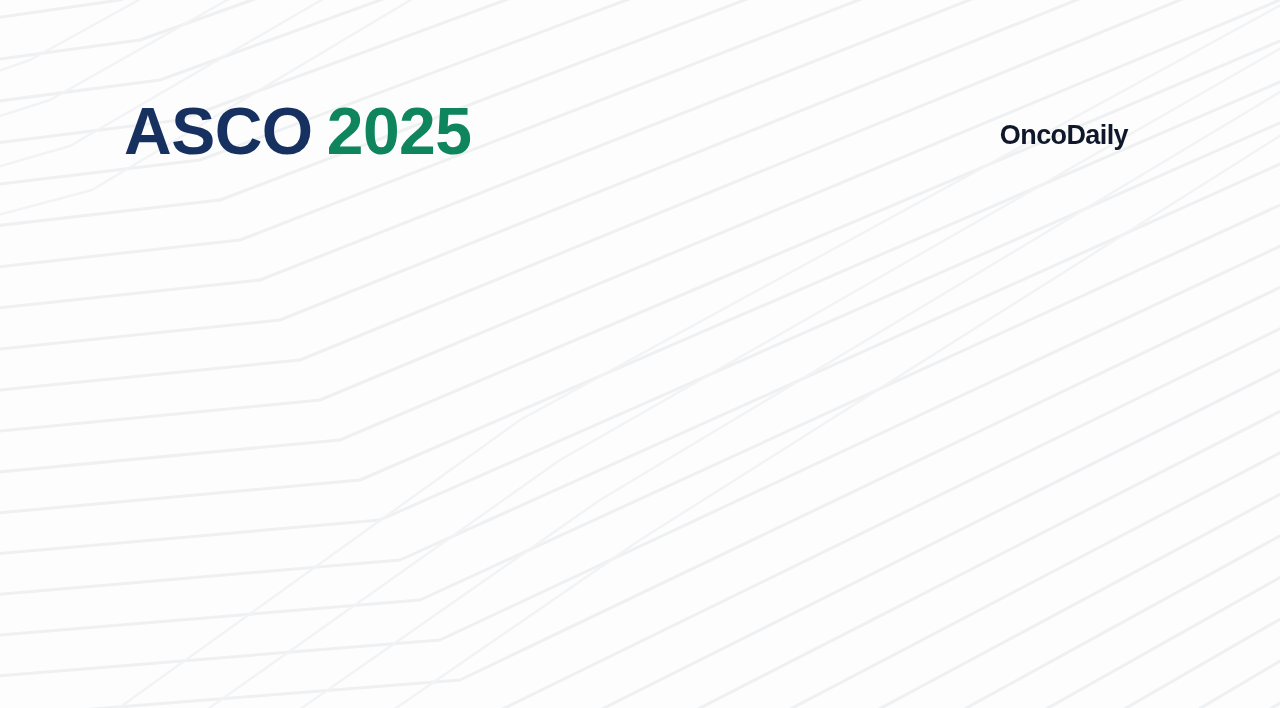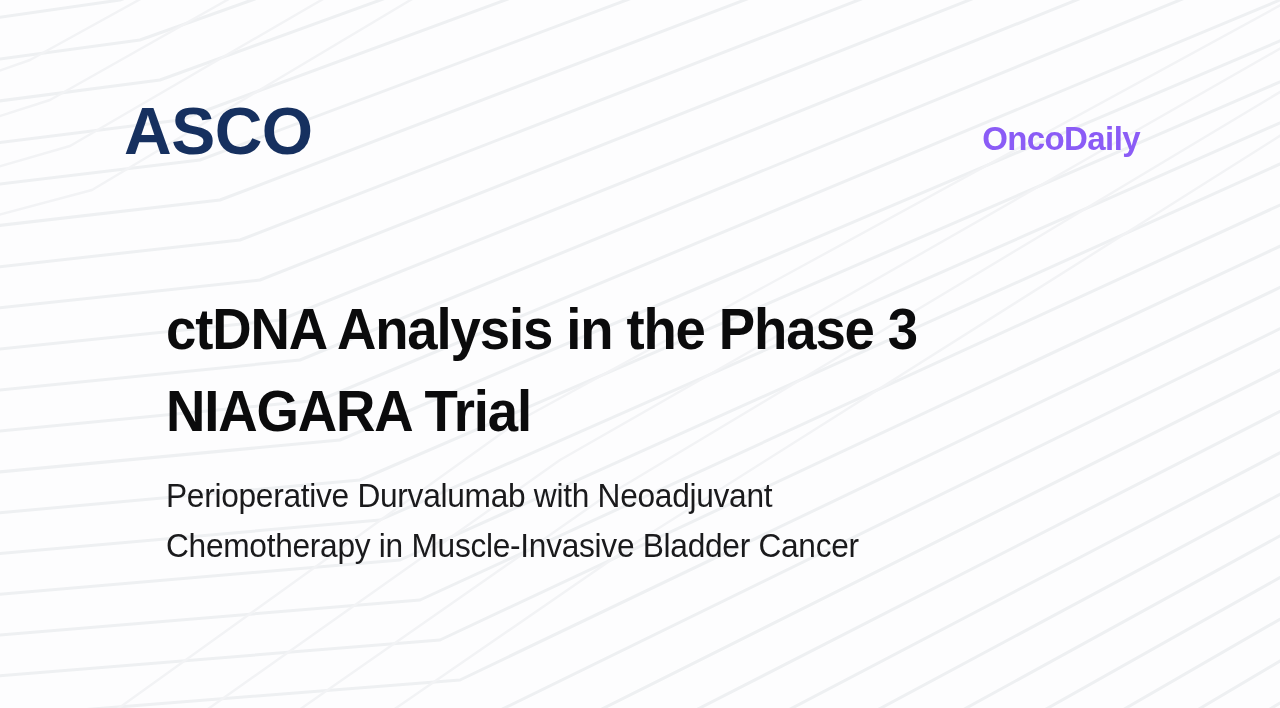--- a/index.html
+++ b/index.html
@@ -62,27 +62,27 @@
     font-family: "Liberation Sans", sans-serif;
     font-weight: bold;
     font-size: 66px;
     letter-spacing: -0.5px;
     color: #0f855e;
     margin-left: 14px;
   }
 
   #oncodaily-logo {
     position: absolute;
-    right: 140px;
+    right: 152px;
     top: 120px;
     font-family: "Liberation Sans", sans-serif;
     font-weight: bold;
-    font-size: 33px;
+    font-size: 27px;
     letter-spacing: -0.6px;
-    color: #8b5cf6;
+    color: #0f172a;
     white-space: nowrap;
   }
 
   
   #content {
     position: absolute;
     left: 166px;
     top: 288px;
     width: 860px;
     z-index: 2;
@@ -171,24 +171,21 @@
       <path d="M -260 1040 L 560 460 L 1400 -20"></path>
       <path d="M -260 1100 L 600 500 L 1400 20"></path>
       <path d="M -260 1160 L 640 540 L 1400 60"></path>
     </g>
   </svg>
 
   <div id="header">
 
     <div id="asco-logo">
       <span class="asco-word">ASCO</span>
+      <span class="asco-year">2025</span>
     </div>
 
     <div id="oncodaily-logo">OncoDaily</div>
 
   </div>
 
-  <div id="content">
-    <h1 id="slide-title">ctDNA Analysis in the Phase 3 NIAGARA Trial</h1>
-    <p id="slide-subtitle">Perioperative Durvalumab with Neoadjuvant Chemotherapy in Muscle-Invasive Bladder Cancer</p>
-  </div>
 
 </div>
 
 </body></html>

